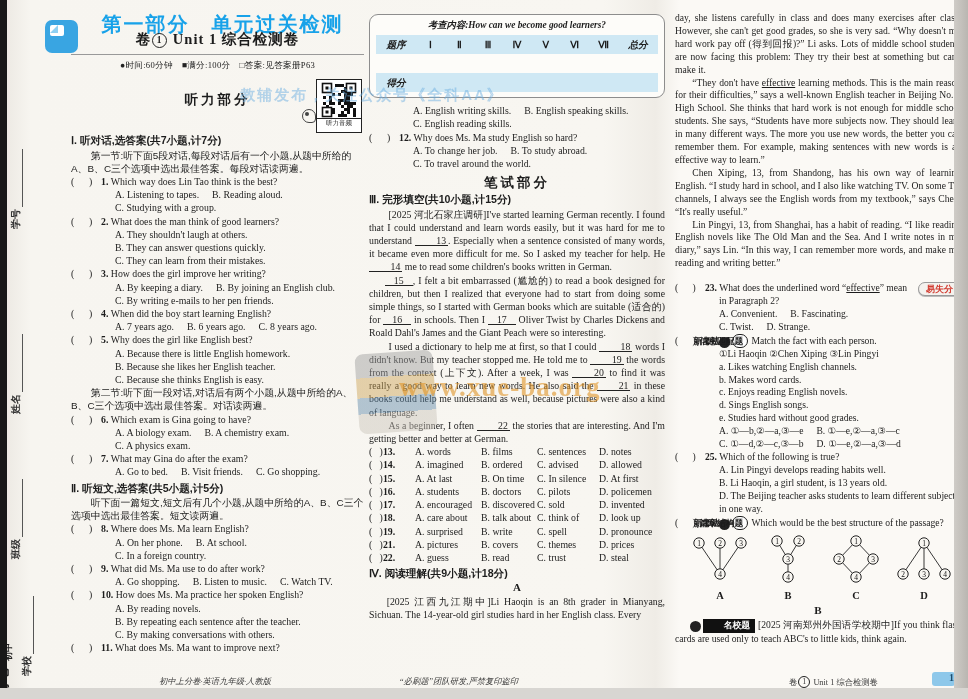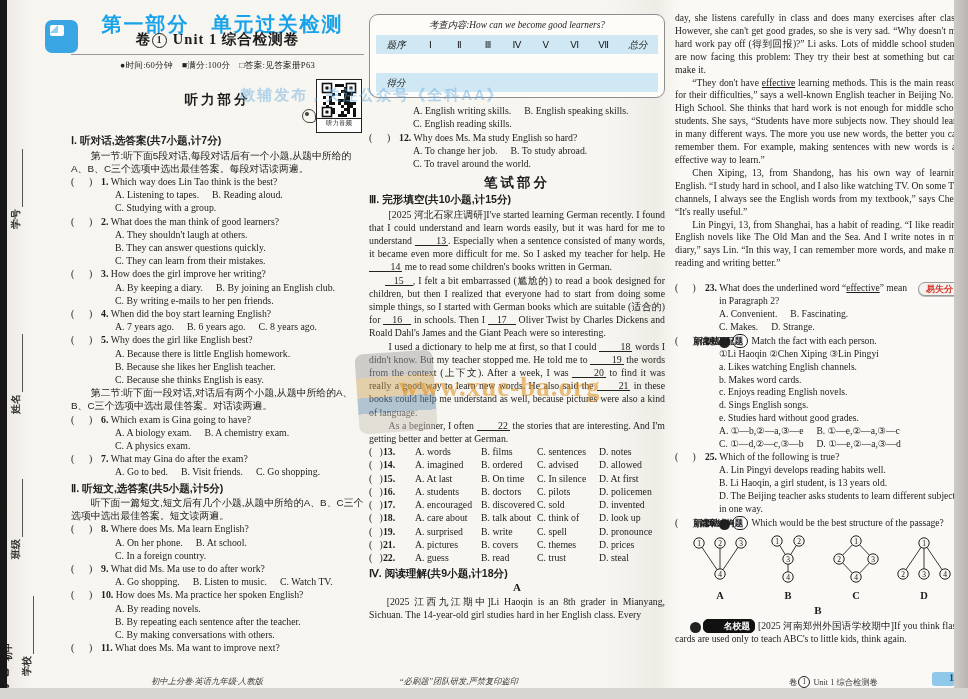--- a/index.html
+++ b/index.html
@@ -57,29 +57,29 @@
   .cn-intro{font-size:9.9px;text-indent:2em;font-family:"Liberation Sans",sans-serif;}
   .q{padding-left:44px;text-indent:-44px;}
   .q .paren{display:inline-block;width:30px;text-indent:0;}
   .q b{font-family:"Liberation Serif",serif;}
   .opt-line{padding-left:44px;}
   .opt-line span{margin-right:13px;}
   .opt-line span:last-child{margin-right:0;}
 
   .foot{position:absolute;top:676px;font-size:8.3px;color:#3a3a3a;font-style:italic;
         font-family:"Liberation Serif",serif;white-space:nowrap;}
-  #foot-left{left:144px;}
+  #foot-left{left:152px;}
   #foot-mid{left:392px;}
   #foot-right{left:782px;font-style:normal;}
   .page-tag{position:absolute;left:925px;top:672px;width:26px;height:14px;background:#8ec8ea;
             border-radius:3px 6px 6px 3px;text-align:right;font-size:10px;font-weight:bold;
             color:#1d4e6e;padding-right:4px;box-sizing:border-box;}
 
   
-  .score-box{border:1.2px solid #8d8d8d;border-radius:9px;padding:4px 6px 5px;background:#fdfcf9;margin-bottom:6px;}
+  .score-box{border:1.2px solid #8d8d8d;border-radius:9px;padding:4px 6px 5px;background:#fdfcf9;margin-bottom:6px;font-weight:bold;}
   .scope-line{text-align:center;font-size:9.3px;font-style:italic;margin-bottom:3px;}
   .score-grid{display:grid;grid-template-columns:40px repeat(7,1fr) 40px;row-gap:19px;}
   .score-grid .cell{background:#cfe8f4;font-size:9.6px;text-align:center;line-height:19px;height:19px;}
   .score-grid .lbl{font-family:"Liberation Sans",sans-serif;font-style:italic;}
 
   .wm-blue{position:absolute;left:150px;top:86px;width:430px;text-align:center;font-size:15px;
            font-weight:bold;font-family:"Liberation Sans",sans-serif;color:rgba(110,175,225,.5);
            letter-spacing:2px;pointer-events:none;z-index:5;}
   .wm-orange{position:absolute;left:392px;top:372px;font-size:27px;font-weight:bold;
              font-family:"Liberation Serif",serif;color:rgba(224,148,40,.6);letter-spacing:1px;
@@ -105,22 +105,22 @@
   .badge-risk{display:inline-block;border:1px solid #9a9a9a;border-radius:7px;background:#f4f2ee;
               color:#d23b30;font-family:"Liberation Sans",sans-serif;font-weight:bold;font-size:9px;
               line-height:12px;padding:0 7px;position:relative;box-shadow:0 1px 0 #bbb;}
   .badge-new{display:inline-flex;align-items:center;border:1.2px solid #1d1d1d;border-radius:8px;
              padding:0 4px;font-family:"Liberation Sans",sans-serif;font-weight:bold;font-size:8.8px;
              line-height:12px;background:#fff;margin-right:3px;white-space:nowrap;}
   .badge-new .bn-div{margin:0 3px;color:#444;}
   .badge-dot{display:inline-block;width:11px;height:11px;border-radius:50%;background:#222;color:#fff;
              font-size:7px;line-height:11px;text-align:center;font-family:"Liberation Sans",sans-serif;
              margin-right:2px;vertical-align:-1px;}
-  .badge-school{display:inline-block;border:1.2px solid #111;border-radius:5px;background:#111;color:#fff;
-             font-family:Liberation Serif, serif;font-weight:bold;font-size:8.8px;line-height:12px;
+  .badge-school{display:inline-block;border:1.2px solid #111;border-radius:0;background:#111;color:#fff;
+             font-family:Liberation Mono, monospace;font-weight:bold;font-size:8.8px;line-height:12px;
              padding:0 4px;margin-right:3px;}
 
   .q23-wrap{position:relative;margin-top:12px;}
   .q23-badge{position:absolute;right:0;top:0;}
 
   .diagrams{display:flex;justify-content:space-between;padding:2px 6px 0 14px;}
   .diag{width:62px;text-align:center;}
   .diag .dlabel{font-weight:bold;font-size:10.5px;margin-top:1px;}
   .bsec-label{font-weight:bold;text-align:center;font-size:11px;margin:1px 0 2px;}
   .bp{ text-align:justify;text-indent:1.6em;}
@@ -384,21 +384,21 @@
         <div class="read-p" style="text-indent:0;">day, she listens carefully in class and does many exercises after class. However, she can't get good grades, so she is very sad. “Why doesn't my hard work pay off (得到回报)?” Li asks. Lots of middle school students are now facing this problem: They try their best at something but can't make it.</div>
         <div class="read-p">“They don't have <span class="uword">effective</span> learning methods. This is the main reason for their difficulties,” says a well-known English teacher in Beijing No. 4 High School. She thinks that hard work is not enough for middle school students. She says, “Students have more subjects now. They should learn in many different ways. The more you use new words, the better you can remember them. For example, making sentences with new words is an effective way to learn.”</div>
         <div class="read-p">Chen Xiping, 13, from Shandong, has his own way of learning English. “I study hard in school, and I also like watching TV. On some TV channels, I always see the English words from my textbook,” says Chen. “It's really useful.”</div>
         <div class="read-p">Lin Pingyi, 13, from Shanghai, has a habit of reading. “I like reading English novels like The Old Man and the Sea. And I write notes in my diary,” says Lin. “In this way, I can remember more words, and make my reading and writing better.”</div>
       </div>
     <div id="q23-block">
         <div class="q23-wrap">
           <div class="q" style="padding-right:52px;"><span class="paren">(&nbsp;&nbsp;&nbsp;&nbsp;&nbsp;&nbsp;)</span><b>23.</b> <span>What does the underlined word “<span class="uword">effective</span>” mean in Paragraph 2?</span></div>
           <span class="badge-risk q23-badge">易失分</span>
           <div class="opt-line"><span>A. Convenient.</span><span>B. Fascinating.</span></div>
-          <div class="opt-line"><span>C. Makes.</span><span>D. Strange.</span></div>
+          <div class="opt-line"><span>C. Twist.</span><span>D. Strange.</span></div>
         </div>
       </div>
     <div id="q24-block">
         <div class="q"><span class="paren">(&nbsp;&nbsp;&nbsp;&nbsp;&nbsp;&nbsp;)</span><b>24.</b> <span class="badge-dot">@</span><span class="badge-new">新考法<span class="bn-div">|</span>信息匹配题</span><span>Match the fact with each person.</span></div>
         <div class="opt-line"><span>①Li Haoqin ②Chen Xiping ③Lin Pingyi</span></div>
         <div class="opt-line"><span>a. Likes watching English channels.</span></div>
         <div class="opt-line"><span>b. Makes word cards.</span></div>
         <div class="opt-line"><span>c. Enjoys reading English novels.</span></div>
         <div class="opt-line"><span>d. Sings English songs.</span></div>
         <div class="opt-line"><span>e. Studies hard without good grades.</span></div>

